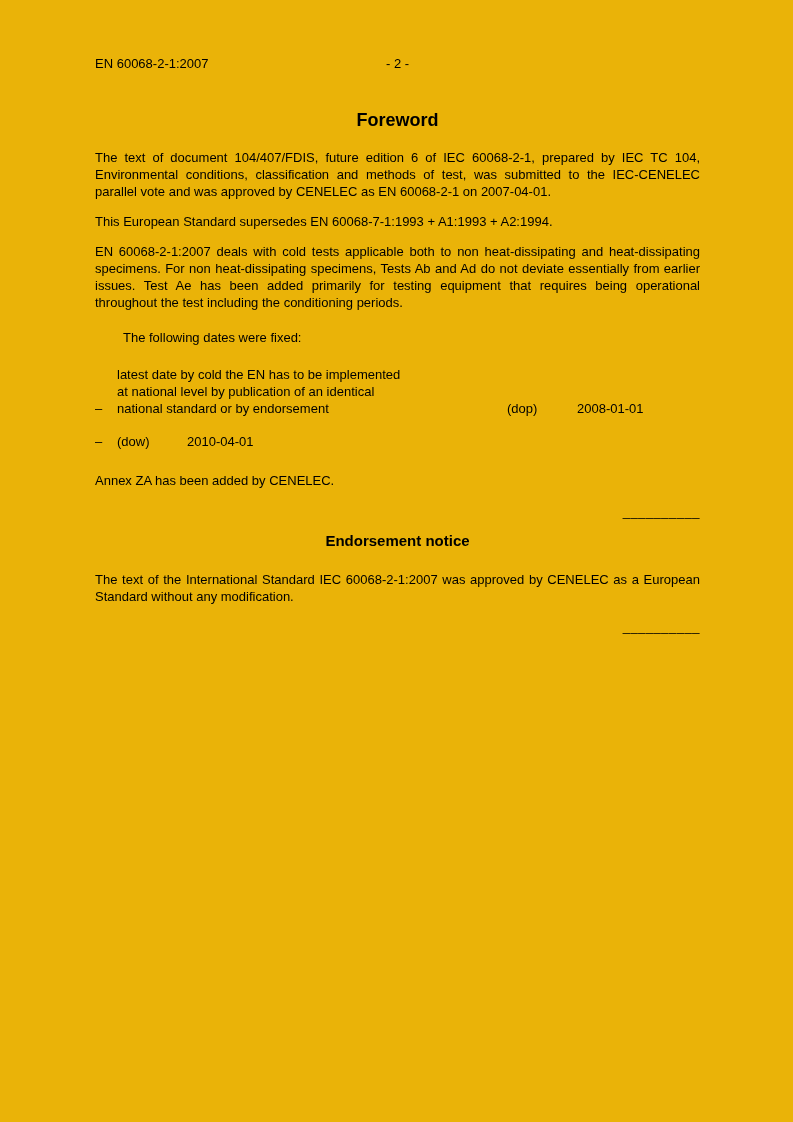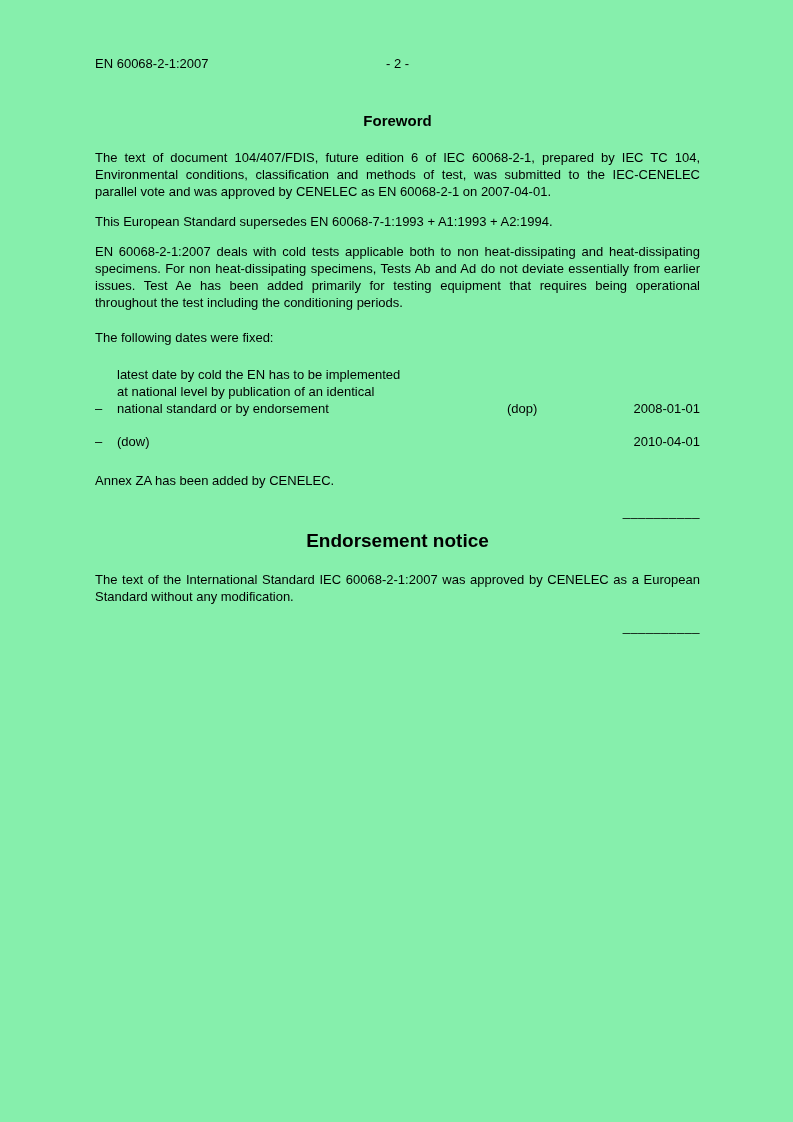--- a/index.html
+++ b/index.html
@@ -4,21 +4,21 @@
 <style>
   * { margin: 0; padding: 0; box-sizing: border-box; }
   html, body { background: #e8e8e8; }
   body { font-family: "Liberation Sans", "DejaVu Sans", sans-serif; }
 
   .page {
     position: relative;
     width: 793px;
     height: 1122px;
     margin: 0 auto;
-    background: #86efac;
+    background: #eab308;
     color: #000000;
     overflow: hidden;
   }
 
   .content {
     position: absolute;
     top: 55px;
     left: 95px;
     width: 605px;
     font-size: 13px;
@@ -35,54 +35,54 @@
   .page-number {
     position: absolute;
     left: 50%;
     transform: translateX(-50%);
     top: 0;
   }
 
   .section-title {
     text-align: center;
     font-weight: bold;
-    font-size: 15px;
+    font-size: 18px;
     margin-bottom: 20px;
   }
 
   .para {
     text-align: justify;
     margin-bottom: 13px;
   }
   .para.no-justify { text-align: left; }
 
-  .dates-intro { margin-top: 18px; margin-bottom: 20px; }
+  .dates-intro { margin-top: 18px; margin-bottom: 20px; margin-left: 28px; }
 
   .date-row {
     display: flex;
     align-items: flex-end;
     margin-bottom: 16px;
   }
   .date-dash { width: 22px; flex: none; }
   .date-text { width: 390px; flex: none; white-space: pre-line; }
   .date-label { width: 70px; flex: none; }
-  .date-value { flex: 1; text-align: right; }
+  .date-value { flex: 1; }
 
   .annex-note { margin-top: 22px; margin-bottom: 14px; }
 
   .separator {
     text-align: right;
     margin: 10px 0 12px 0;
     letter-spacing: 0.5px;
   }
 
   .endorsement-title {
     text-align: center;
     font-weight: bold;
-    font-size: 19px;
+    font-size: 15px;
     margin-top: 0;
     margin-bottom: 22px;
   }
 </style>
 </head>
 <body>
 
 <div class="page">
   <div class="content">
 

